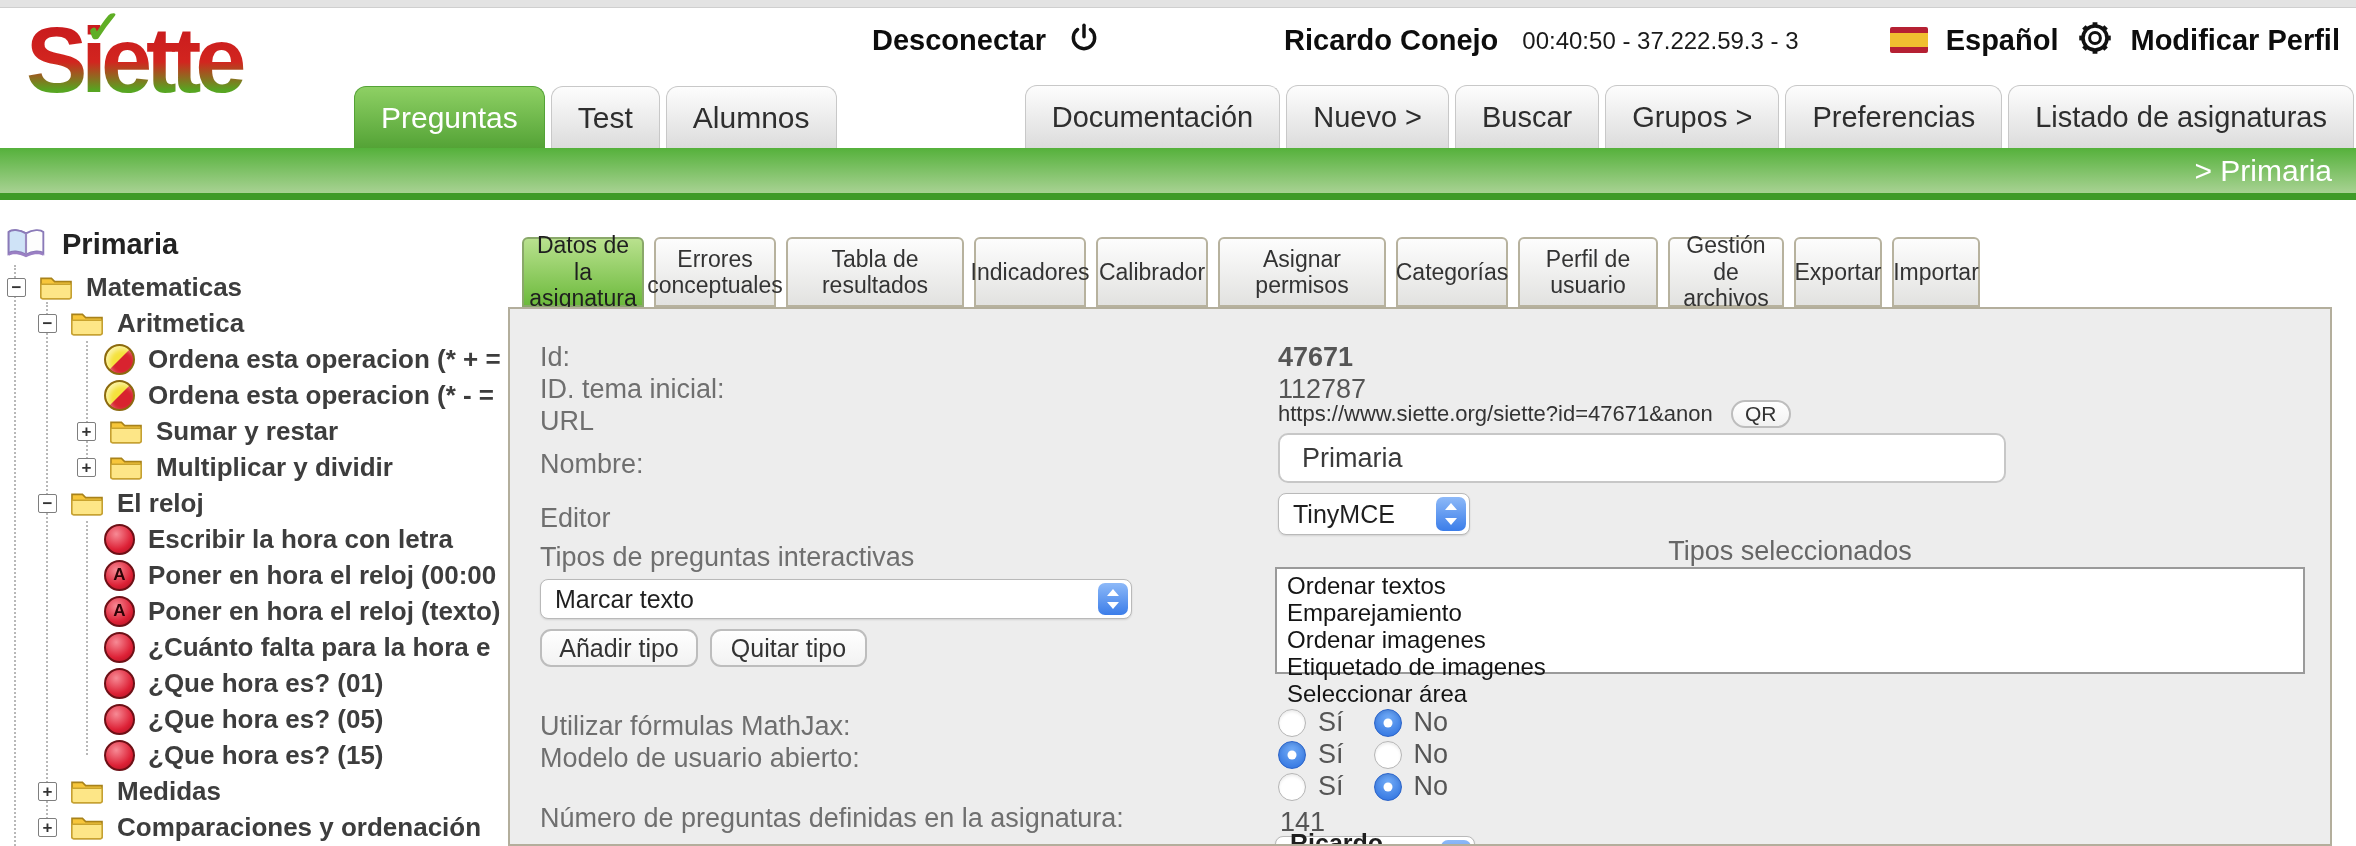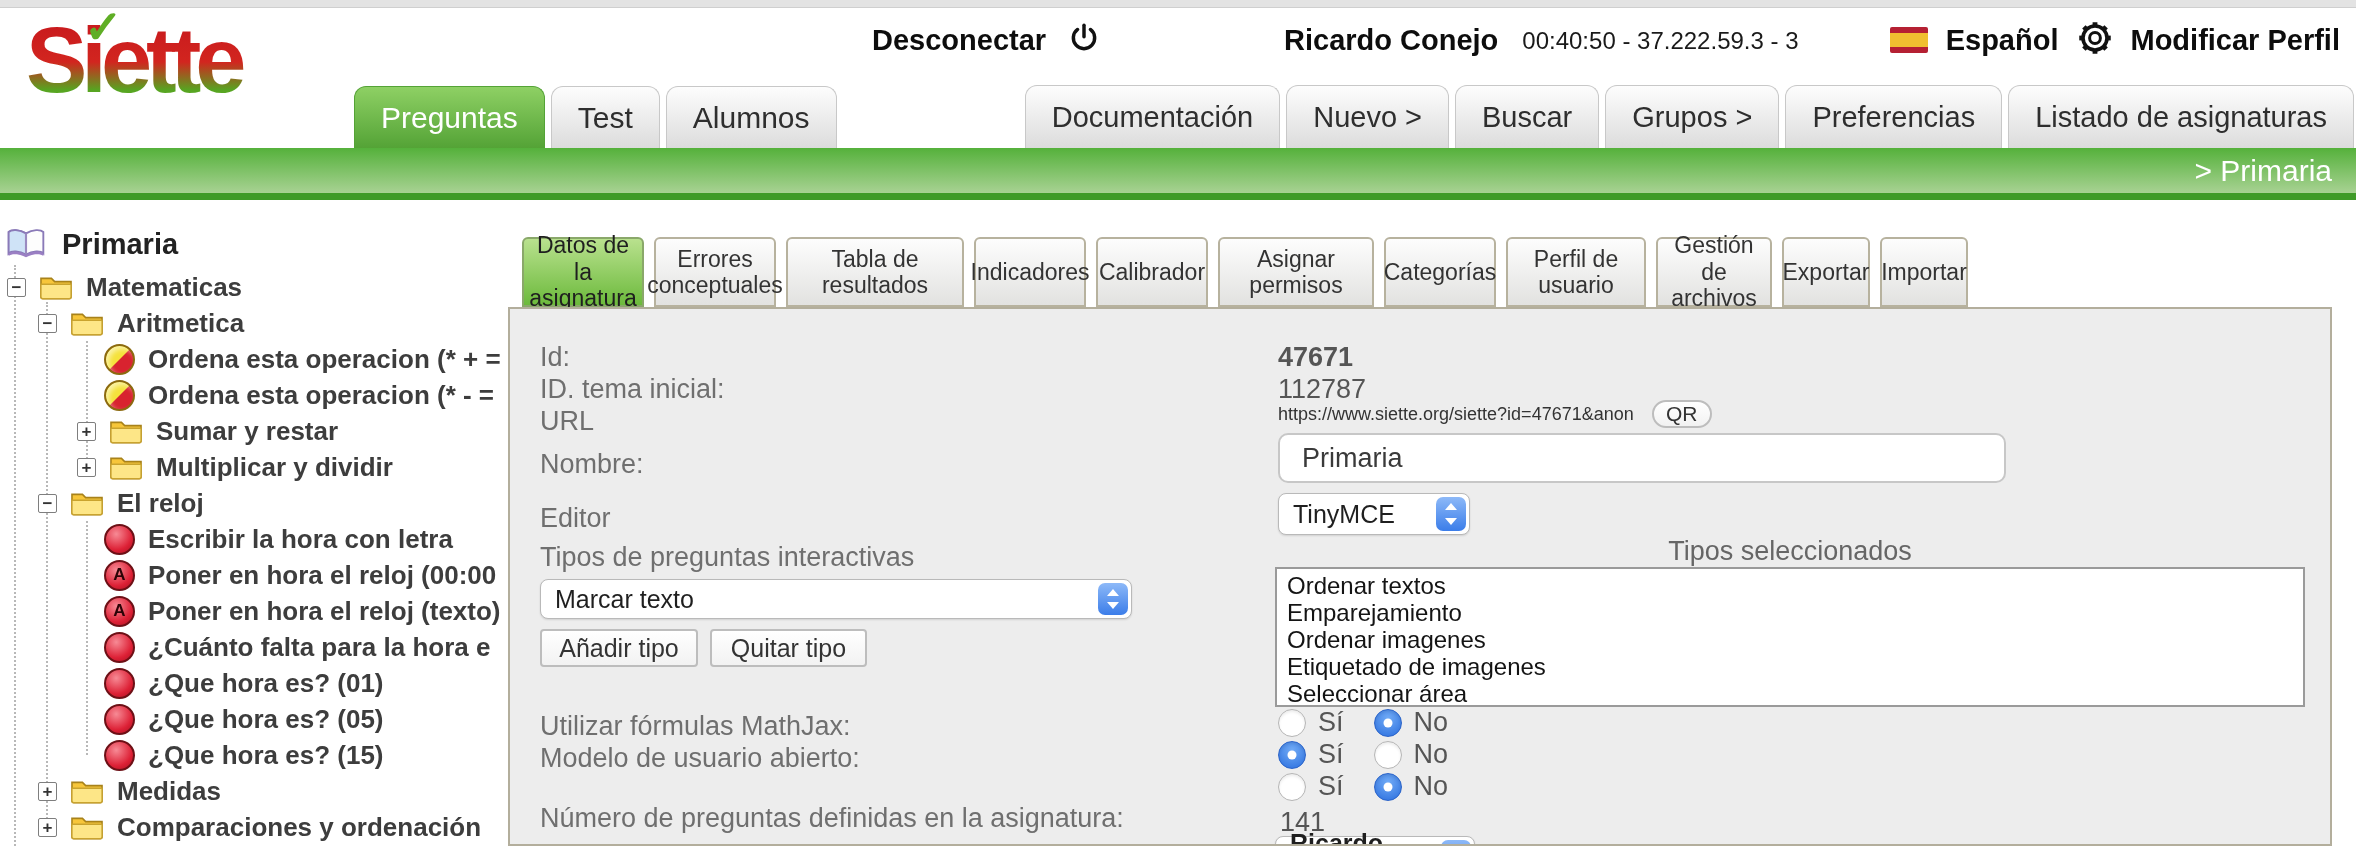--- a/index.html
+++ b/index.html
@@ -80,22 +80,22 @@
           color:#333; font-size:23px; display:flex; align-items:center; justify-content:center;
           text-align:center; line-height:1.15; padding:0 10px; flex:none; }
   .ctab.active { background:linear-gradient(#b9e18e,#6cba3c); border-color:#8aa86a; color:#1f1f1f; }
 
   
   .panel { position:absolute; left:508px; top:307px; width:1824px; height:539px; background:#ededed;
            border:2px solid #b3ae9c; overflow:hidden; }
   .flabel { position:absolute; font-size:27px; color:#6f6f6f; white-space:nowrap; }
   .fvalue { position:absolute; font-size:27px; color:#555; white-space:nowrap; }
   .urlrow { position:absolute; display:flex; align-items:center; gap:18px; }
-  .url-text { font-size:18px; color:#333; }
-  .btn { background:linear-gradient(#ffffff,#f2f2f2); border:2px solid #bdbdbd; border-radius:4px;
+  .url-text { font-size:22px; color:#333; }
+  .btn { background:linear-gradient(#ffffff,#f2f2f2); border:2px solid #bdbdbd; border-radius:11px;
          color:#333; font-size:25px; display:flex; align-items:center; justify-content:center; }
   .qr-btn { width:60px; height:28px; border-radius:14px; font-size:21px; }
   .tinput { position:absolute; background:#fff; border:2px solid #c7c7c7; border-radius:10px;
             font-size:27px; color:#3a3a3a; display:flex; align-items:center; padding-left:22px; }
   .select { position:absolute; background:#fff; border:1px solid #b9b9b9; border-radius:8px;
             display:flex; align-items:center; padding-left:14px; box-shadow:0 1px 2px rgba(0,0,0,.12); }
   .select-text { font-size:25px; color:#1f1f1f; }
   .stepper { position:absolute; right:3px; top:3px; bottom:3px; width:30px; border-radius:7px;
              background:linear-gradient(#8db9f8,#3b7de9); }
   .stepper::before { content:""; position:absolute; left:50%; top:6px; transform:translateX(-50%);
@@ -330,21 +330,21 @@
     <span class="tlabel">Comparaciones y ordenación</span>
   </div>
 </div>
 
 <div class="ctabs">
   <div class="ctab active" style="width:122px">Datos de la asignatura</div>
   <div class="ctab" style="width:122px">Errores conceptuales</div>
   <div class="ctab" style="width:178px">Tabla de resultados</div>
   <div class="ctab" style="width:112px">Indicadores</div>
   <div class="ctab" style="width:112px">Calibrador</div>
-  <div class="ctab" style="width:156px">Asignar permisos</div>
+  <div class="ctab" style="width:168px">Asignar permisos</div>
   <div class="ctab" style="width:112px">Categorías</div>
   <div class="ctab" style="width:140px">Perfil de usuario</div>
   <div class="ctab" style="width:116px">Gestión de archivos</div>
   <div class="ctab" style="width:88px">Exportar</div>
   <div class="ctab" style="width:88px">Importar</div>
 </div>
 
 <div class="panel">
   <div class="flabel" style="left:30px; top:33px;">Id:</div>
   <div class="fvalue" style="left:768px; top:33px;font-weight:bold;">47671</div>
@@ -369,21 +369,21 @@
 
   <div class="flabel" style="left:30px; top:233px;">Tipos de preguntas interactivas</div>
   <div class="select" style="left:30px; top:270px; width:592px; height:40px;">
     <span class="select-text">Marcar texto</span>
     <span class="stepper"></span>
   </div>
   <div class="btn" style="position:absolute; left:30px; top:320px; width:158px; height:38px;">Añadir tipo</div>
   <div class="btn" style="position:absolute; left:200px; top:320px; width:157px; height:38px;">Quitar tipo</div>
 
   <div class="listhead" style="left:765px; top:227px; width:1030px;">Tipos seleccionados</div>
-  <div class="listbox" style="left:765px; top:258px; width:1030px; height:140px;">
+  <div class="listbox" style="left:765px; top:258px; width:1030px; height:107px;">
     <div class="opt">Ordenar textos</div>
     <div class="opt">Emparejamiento</div>
     <div class="opt">Ordenar imagenes</div>
     <div class="opt">Etiquetado de imagenes</div>
     <div class="opt">Seleccionar área</div>
   </div>
 
   <div class="flabel" style="left:30px; top:402px;">Utilizar fórmulas MathJax:</div>
   <div class="radiorow" style="left:768px; top:398px;">
     <span class="radio"></span>

